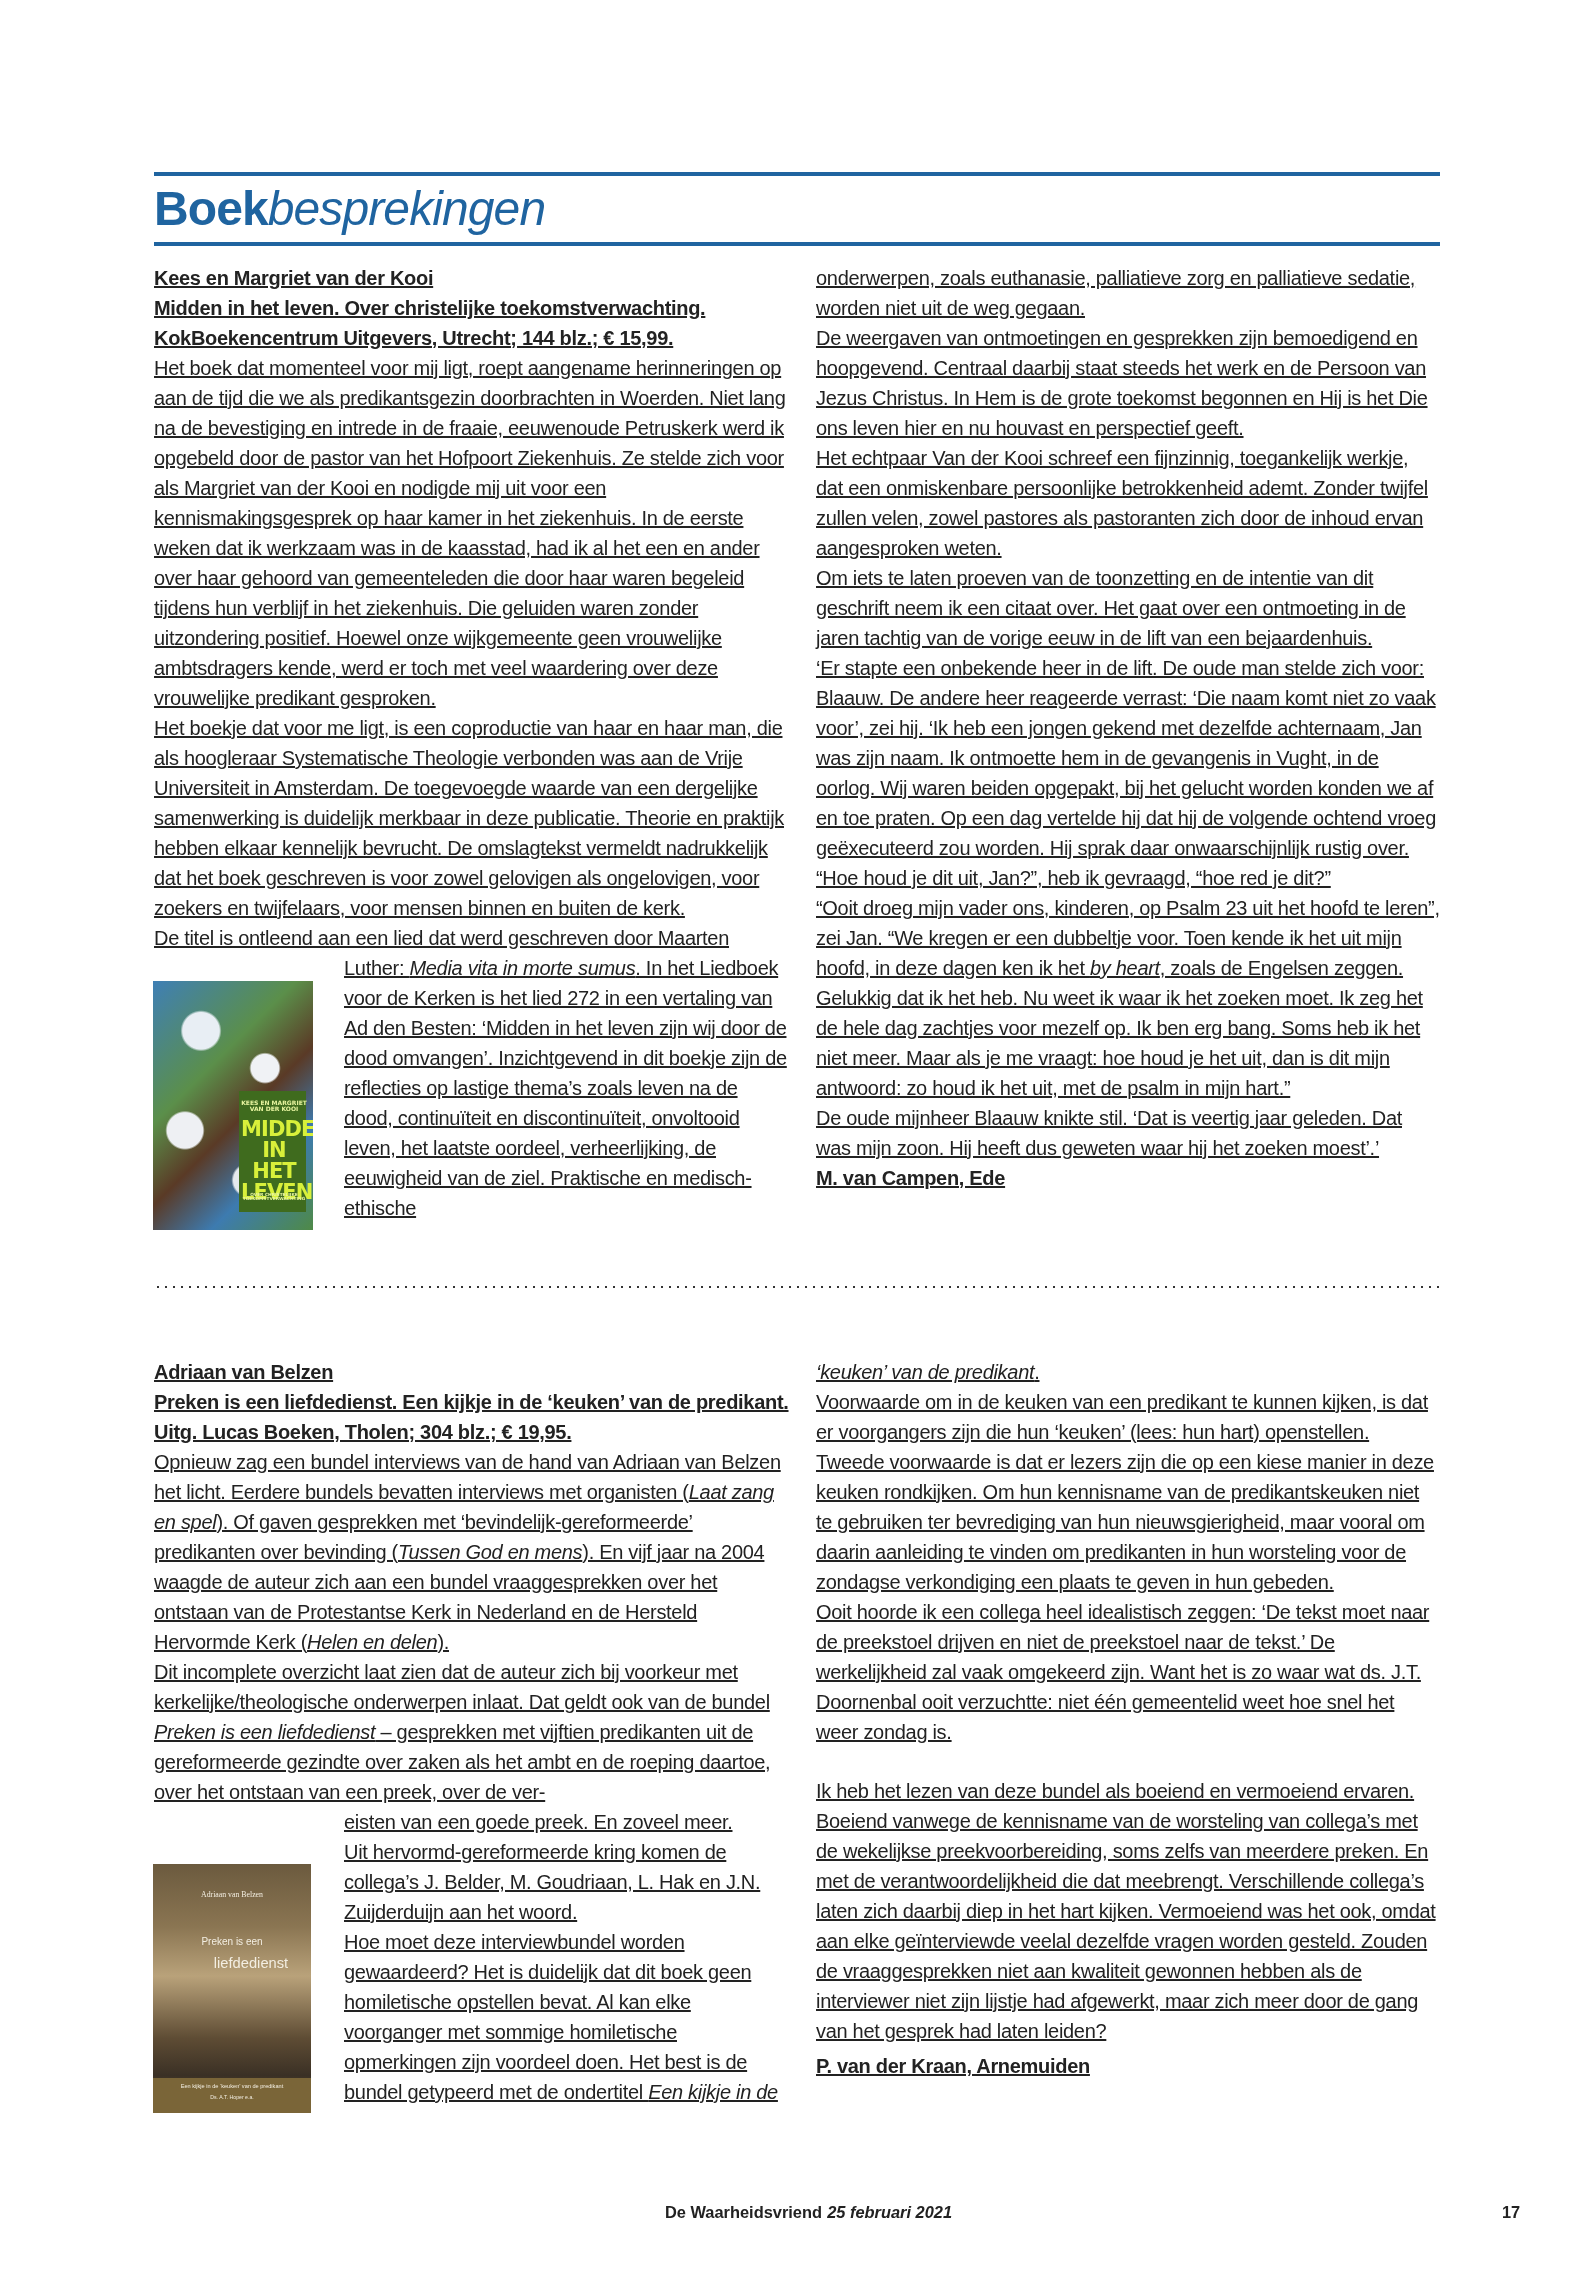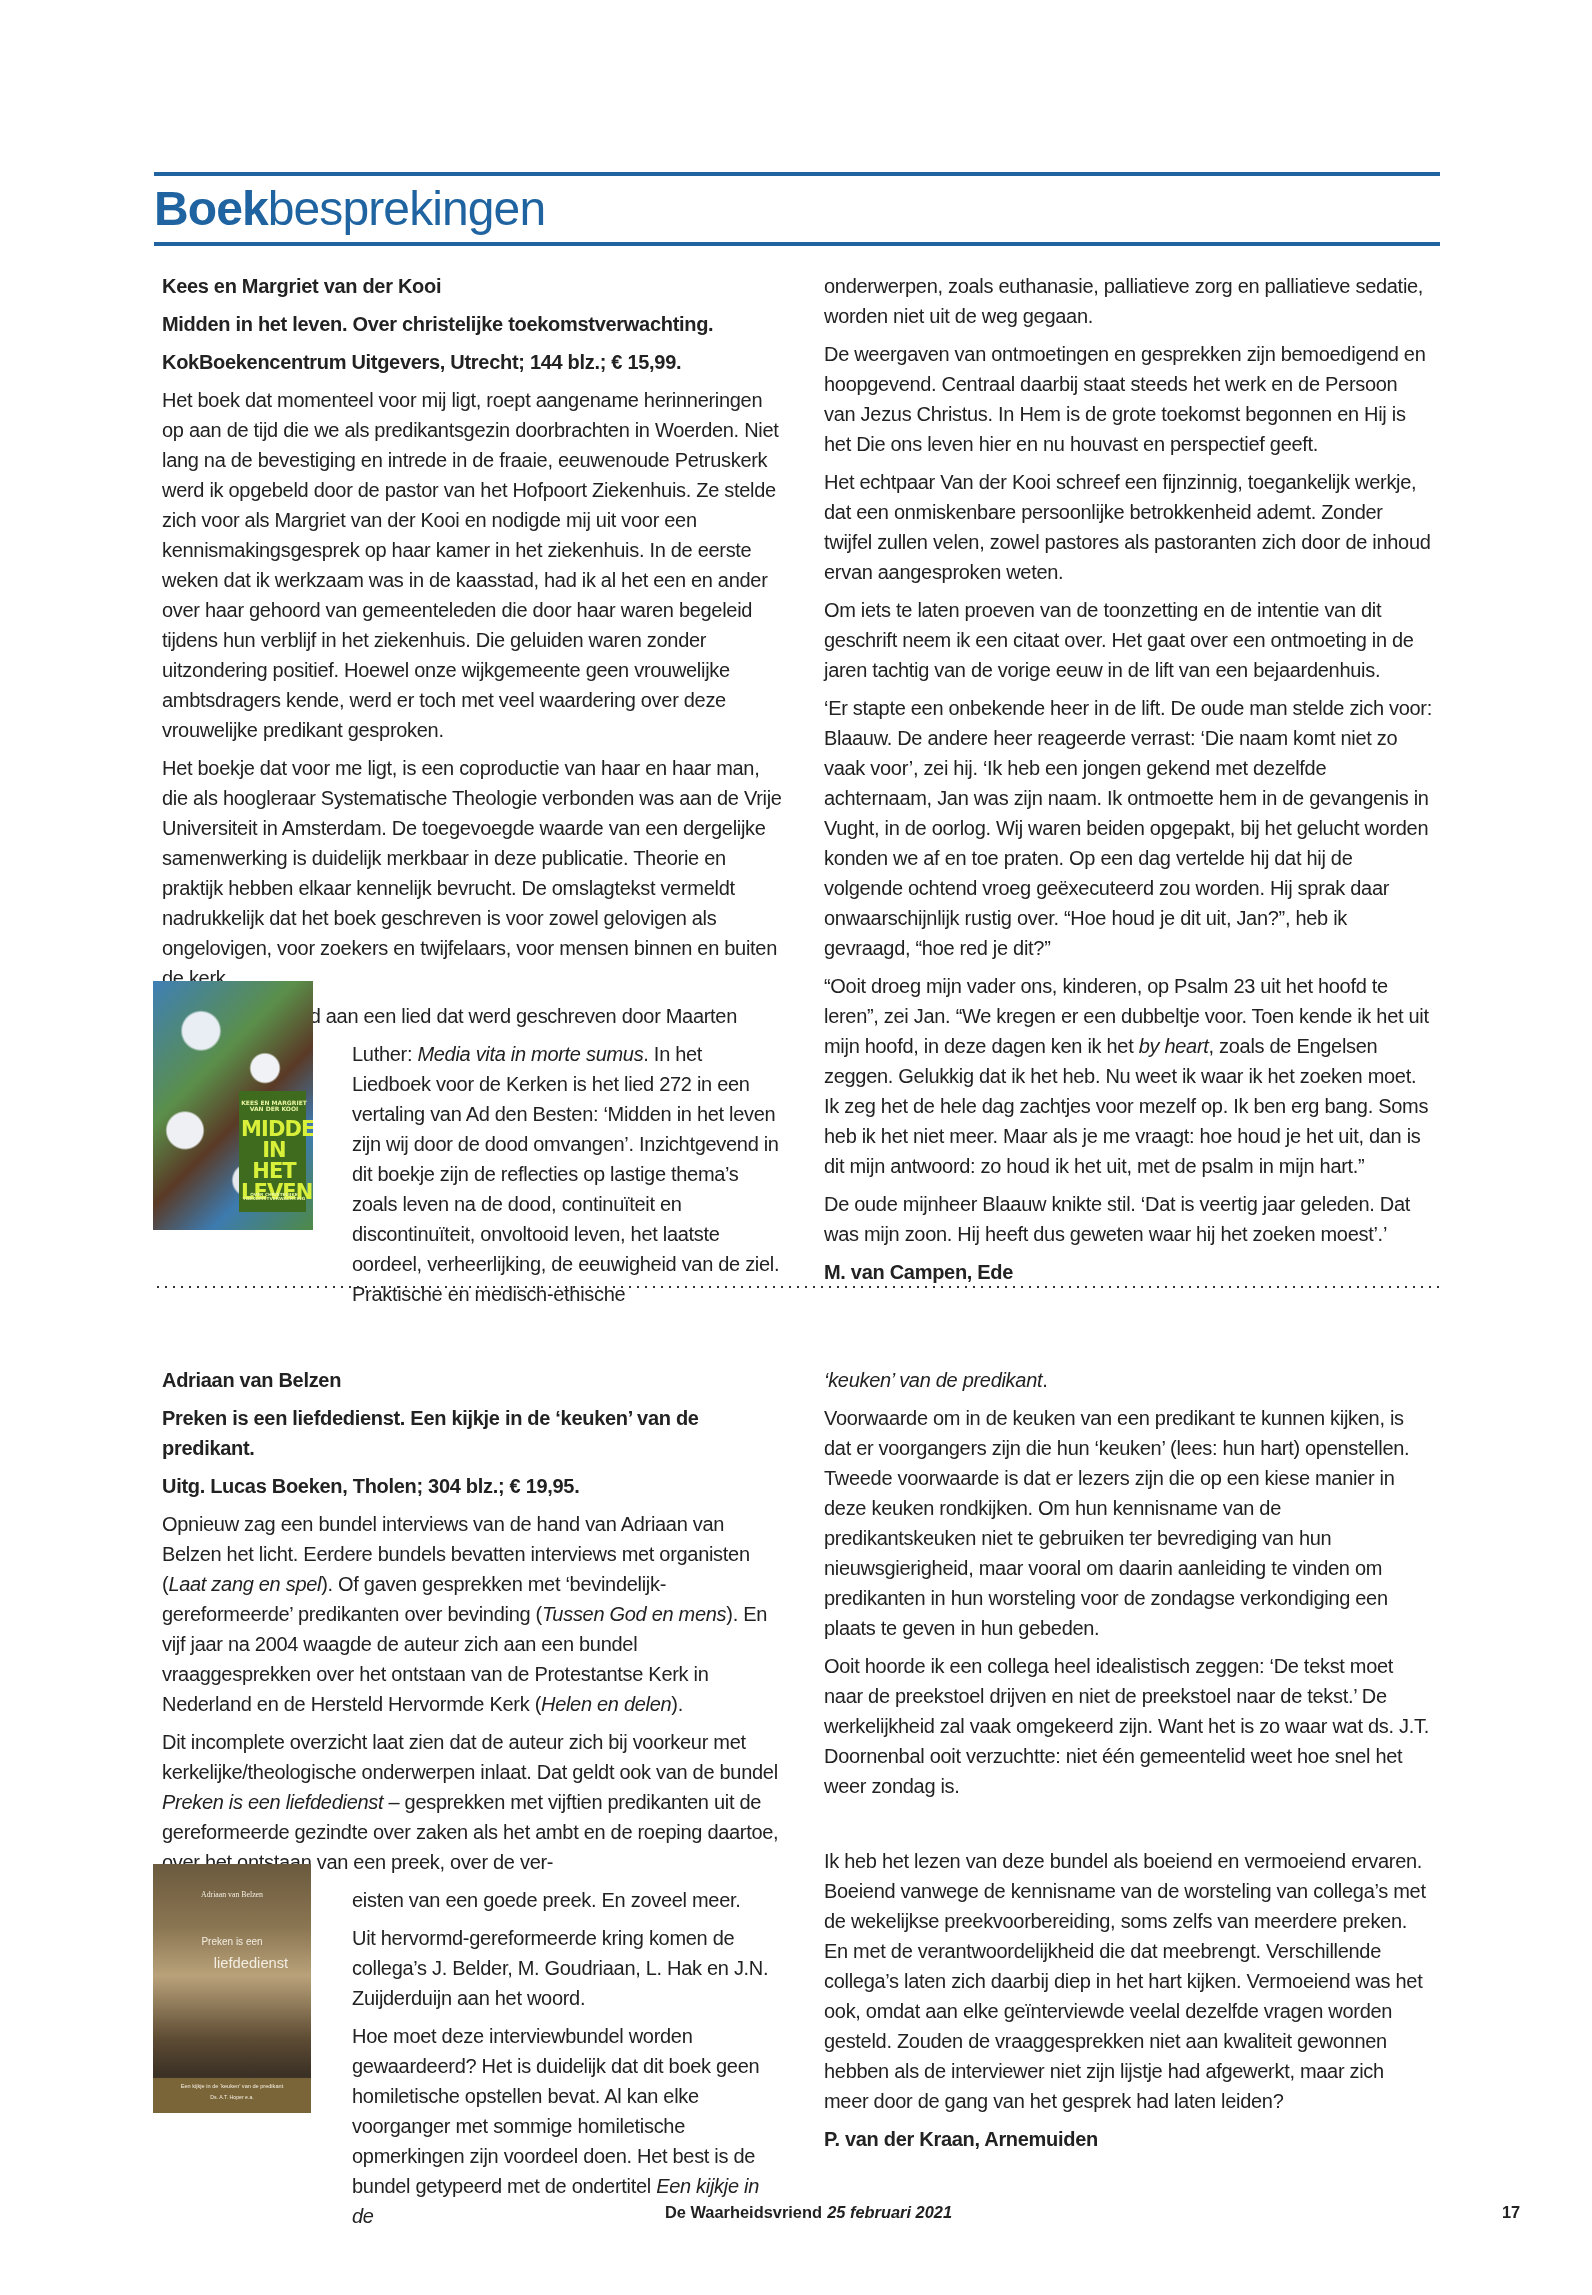--- a/index.html
+++ b/index.html
@@ -2,23 +2,23 @@
 <html style="font-size:14px"><head>
 <meta charset="utf-8">
 <style>
   html, body { margin:0; padding:0; background:#ffffff; }
   body { width:1592px; height:2295px; position:relative; overflow:hidden;
          font-family:"Liberation Sans", sans-serif; color:#222222; }
   .rule { position:absolute; left:154px; width:1286px; height:3.5px; background:#1f64a0; }
   .title { position:absolute; left:154px; top:179px; font-size:48px; line-height:60px;
            color:#1f64a0; font-family:"Liberation Sans", sans-serif; letter-spacing:-0.9px; }
   .title .b { font-weight:bold; }
-  .title .i { }
+  .title .i { font-style:italic; }
   .col { position:absolute; font-size:20px; line-height:30px; letter-spacing:-0.3px; }
-  .col p { margin:8px; }
+  .col p { margin:0;text-decoration:underline; }
   .bold { font-weight:bold; }
   .sig { text-align:left; font-weight:bold; }
   .wrap-left { padding-left:190px; }
   .cover { position:absolute; overflow:hidden; }
   .cover1 { left:153px; top:981px; width:160px; height:249px;
     background:
       radial-gradient(circle at 30% 20%, #e8eef4 0 8%, transparent 9%),
       radial-gradient(circle at 70% 35%, #f0f2f5 0 7%, transparent 8%),
       radial-gradient(circle at 20% 60%, #eef0f3 0 9%, transparent 10%),
       radial-gradient(circle at 60% 80%, #e5e9ee 0 7%, transparent 8%),

